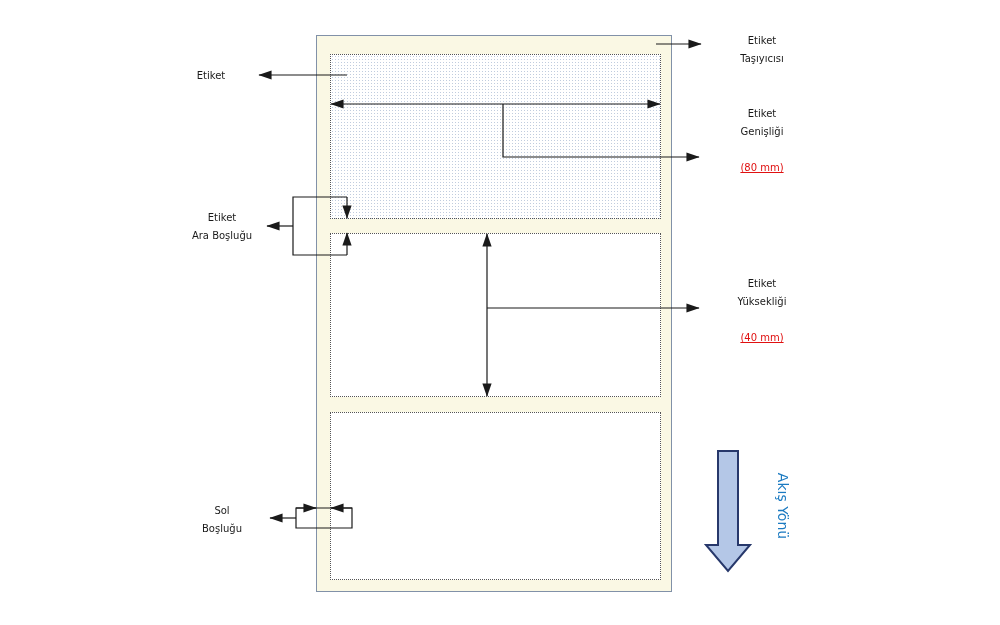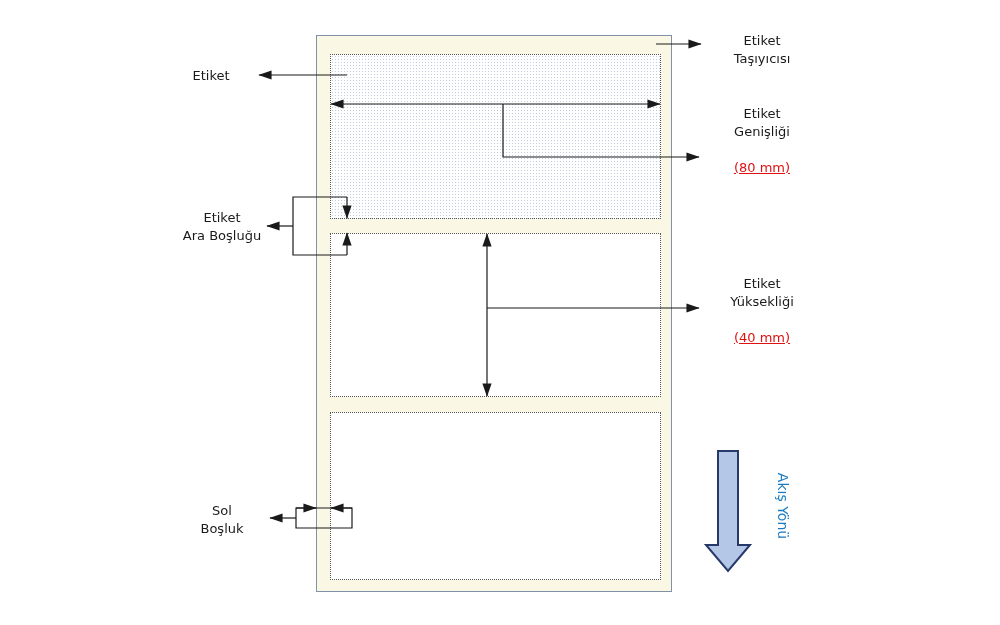--- a/index.html
+++ b/index.html
@@ -22,21 +22,21 @@
   .label-1{top:54px;height:165px;
     background-color:#ffffff;
     background-image:radial-gradient(circle, var(--dot_pattern,rgba(140,162,196,0.55)) 0.7px, transparent 0.85px);
     background-size:3px 3px;
   }
   .label-2{top:233px;height:164px;}
   .label-3{top:412px;height:168px;}
   svg.overlay{position:absolute;left:0;top:0;pointer-events:none;}
   .lbl{
     position:absolute;transform:translate(-50%,-50%);
-    font-size:13px;line-height:18px;text-align:center;white-space:pre-line;
+    font-size:10px;line-height:18px;text-align:center;white-space:pre-line;
   }
   .lbl .value{color:var(--dimension_value,#E01111);text-decoration:underline;}
   .flow-lbl{
     position:absolute;transform:translate(-50%,-50%) rotate(90deg);
     font-size:14px;white-space:nowrap;
     color:var(--flow_text,#1B7AC1);
   }
 </style>
 </head>
 <body>
@@ -97,17 +97,17 @@
   <div class="lbl" style="left:222px;top:227px">Etiket
 Ara Boşluğu</div>
 
   <div class="lbl" style="left:762px;top:311px">
     <div>Etiket
 Yüksekliği</div>
     <div class="value">(40 mm)</div>
   </div>
 
   <div class="lbl" style="left:222px;top:520px">Sol
-Boşluk</div>
+Boşluğu</div>
 
   <div class="flow-lbl" style="left:783px;top:506px">Akış Yönü</div>
 
 </div>
 
 </body></html>

